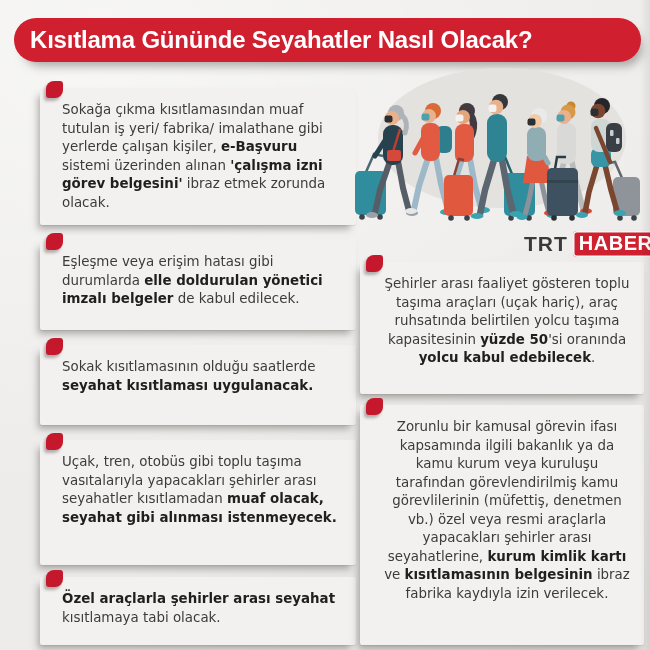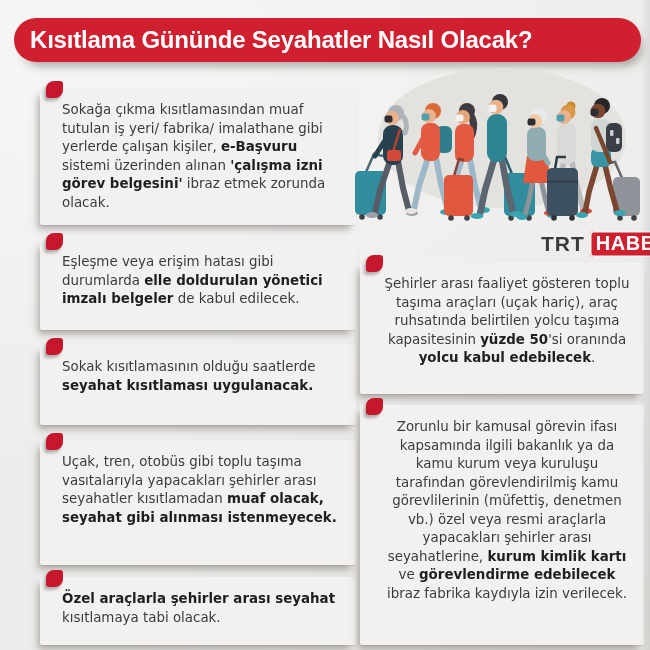--- a/index.html
+++ b/index.html
@@ -60,21 +60,21 @@
     position:absolute;left:352px;top:66px;width:298px;height:170px;margin:0;
   }
   .illustration svg{display:block;width:100%;height:100%;}
 
   
   .logo{
     position:absolute;left:524px;top:231px;height:26px;
     display:flex;align-items:center;gap:5px;
     font-family:"Liberation Sans","DejaVu Sans",sans-serif;
   }
-  .logo .trt{font-size:21px;font-weight:bold;color:#3a3a3a;letter-spacing:1px;margin-left:17px;}
+  .logo .trt{font-size:21px;font-weight:bold;color:#3a3a3a;letter-spacing:1px;}
   .logo .haber{
     font-size:20px;font-weight:bold;color:#ffffff;background:#cf2030;
     padding:1px 6px 2px 6px;border-radius:4px;letter-spacing:.5px;
     box-shadow:0 0 0 1.5px #f7f6f4 inset;
   }
 </style>
 </head>
 <body>
 
 <div class="page">
@@ -108,21 +108,21 @@
     <p><b>Özel araçlarla şehirler arası seyahat</b><span> kısıtlamaya tabi olacak.</span></p>
   </div>
 
   <div class="card c-r c-r1">
     <span class="bullet"></span>
     <p><span>Şehirler arası faaliyet gösteren toplu taşıma araçları (uçak hariç), araç ruhsatında belirtilen yolcu taşıma kapasitesinin </span><b>yüzde 50</b><span>'si oranında </span><b>yolcu kabul edebilecek</b><span>.</span></p>
   </div>
 
   <div class="card c-r c-r2">
     <span class="bullet"></span>
-    <p><span>Zorunlu bir kamusal görevin ifası kapsamında ilgili bakanlık ya da kamu kurum veya kuruluşu tarafından görevlendirilmiş kamu görevlilerinin (müfettiş, denetmen vb.) özel veya resmi araçlarla yapacakları şehirler arası seyahatlerine, </span><b>kurum kimlik kartı</b><span> ve </span><b>görevlendirme edebilecek</b><span> ibraz fabrika kaydıyla izin verilecek.</span></p>
+    <p><span>Zorunlu bir kamusal görevin ifası kapsamında ilgili bakanlık ya da kamu kurum veya kuruluşu tarafından görevlendirilmiş kamu görevlilerinin (müfettiş, denetmen vb.) özel veya resmi araçlarla yapacakları şehirler arası seyahatlerine, </span><b>kurum kimlik kartı</b><span> ve </span><b>kısıtlamasının belgesinin</b><span> ibraz fabrika kaydıyla izin verilecek.</span></p>
   </div>
 
   <figure class="illustration">
     <svg viewBox="0 0 298 170" xmlns="http://www.w3.org/2000/svg">
       <ellipse cx="150" cy="72" rx="124" ry="70" fill="#e3e2df"></ellipse>
 
       <g>
         <path d="M14 106 L22 88 L31 90" stroke="#4a6b76" stroke-width="2.5" fill="none"></path>
         <rect x="3" y="105" width="31" height="44" rx="5" fill="#2f8d9d"></rect>
         <circle cx="10" cy="151" r="2.8" fill="#3c4248"></circle>

